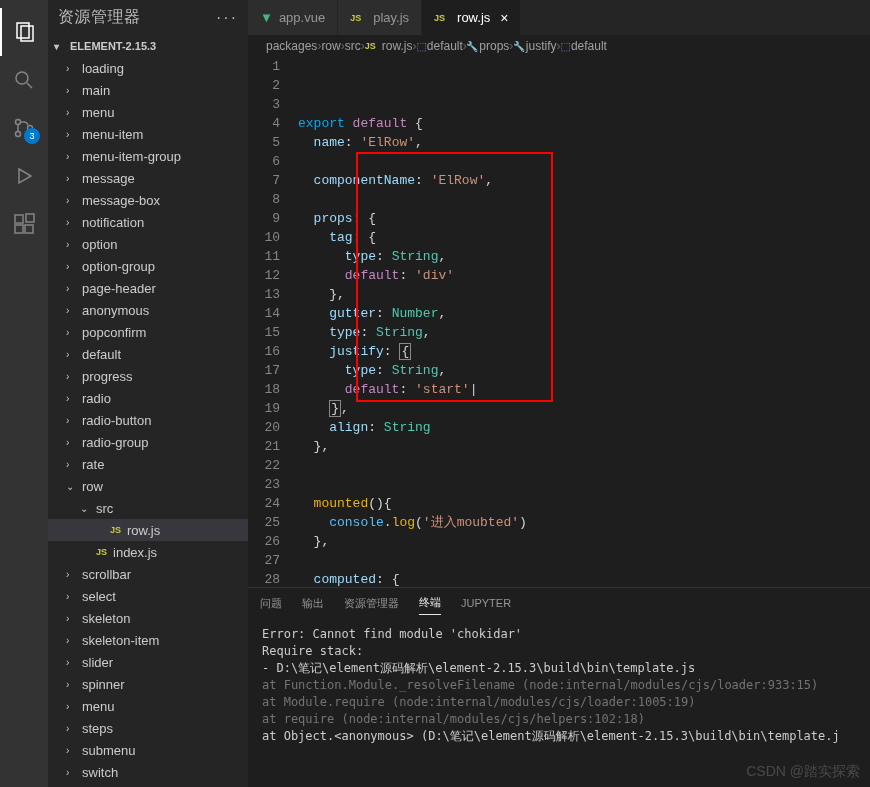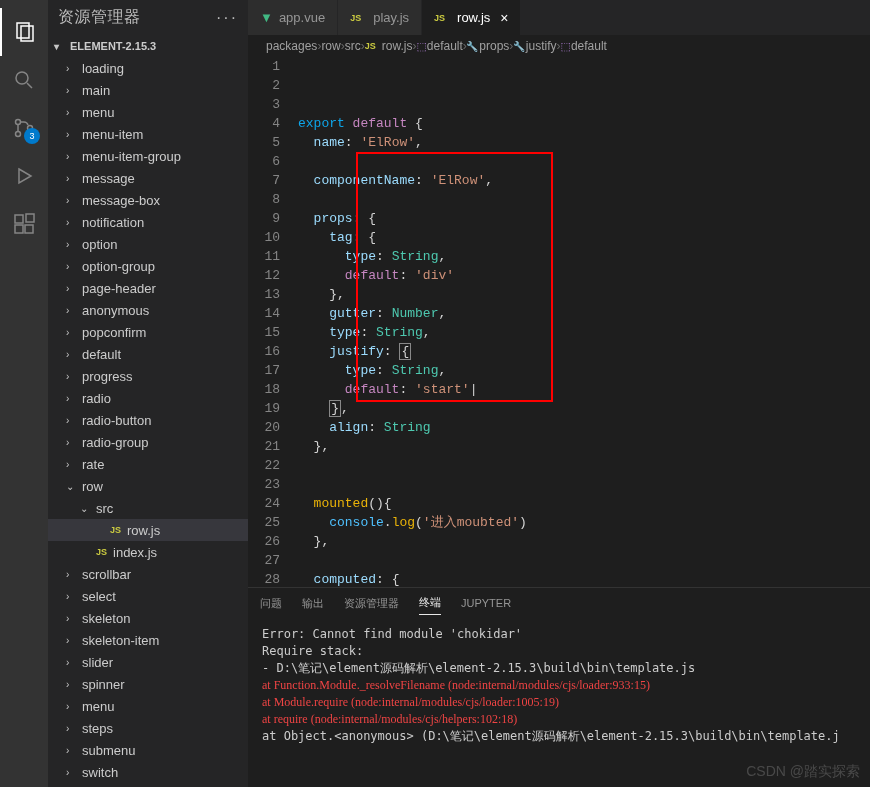--- a/index.html
+++ b/index.html
@@ -199,21 +199,21 @@
 }
 .terminal {
   flex: 1;
   padding: 8px 14px;
   font-family: Consolas, monospace;
   font-size: 12px;
   line-height: 17px;
   color: #cccccc;
   overflow: hidden;
 }
-.term-dim { color: #ef4444; font-family: Liberation Serif, serif; }
+.term-dim { color: #737373; }
 .watermark {
   position: absolute;
   right: 10px;
   bottom: 6px;
   color: rgba(200,200,200,0.25);
   font-size: 14px;
   pointer-events: none;
   text-align: center;
 }
 .bracket-hl {

